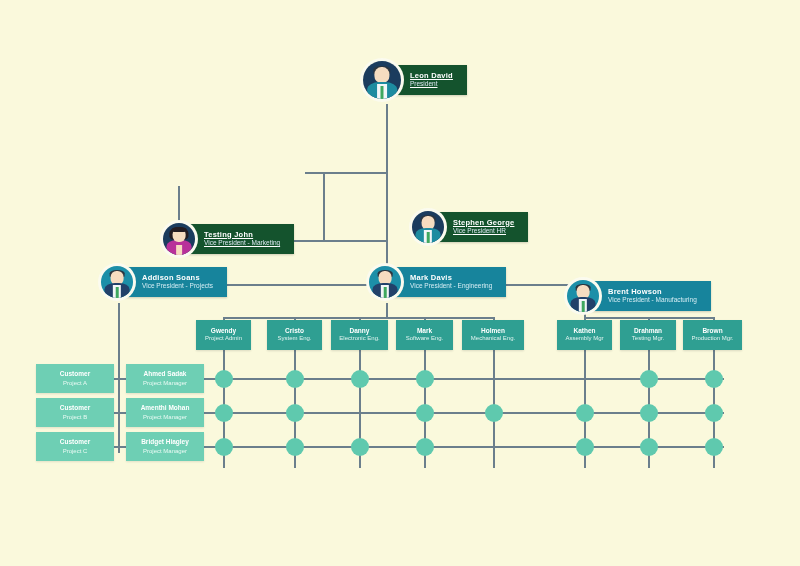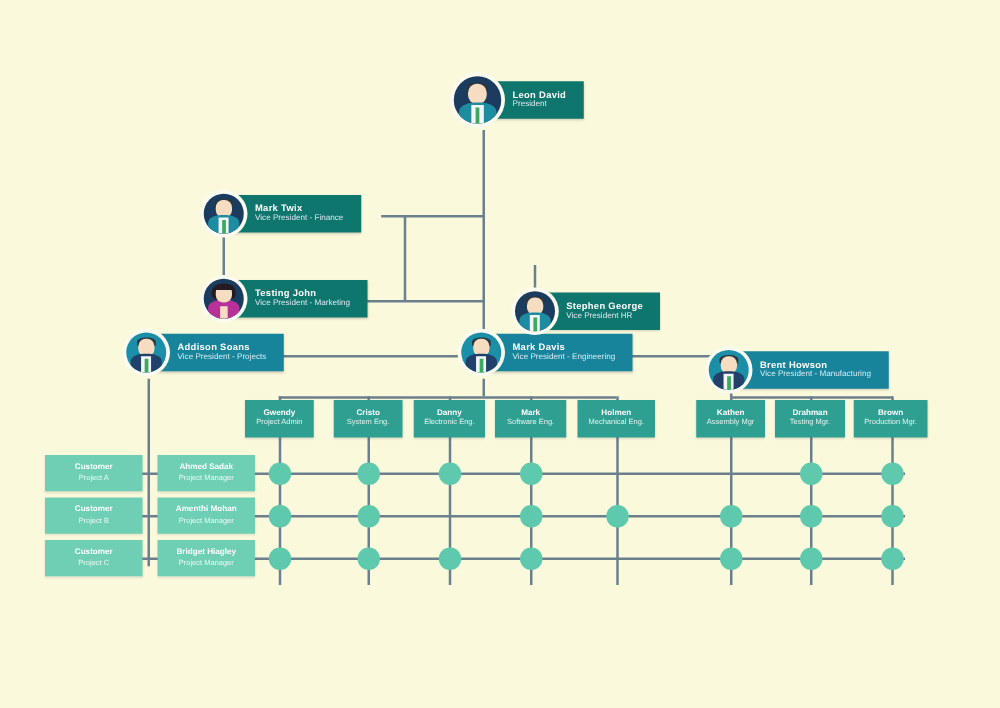--- a/index.html
+++ b/index.html
@@ -12,24 +12,25 @@
   #canvas{position:relative;width:800px;height:566px;background:#faf9dc;}
 
   
   .ln{position:absolute;background:#6b7f8c;}
   .ln.h{height:2px;}
   .ln.v{width:2px;}
 
   
   .exec{position:absolute;display:flex;align-items:center;}
   .exec .plate{
-    background:#0f766e;color:#ffffff;
+    background:#14532d;color:#ffffff;
     padding:6px 14px 7px 26px;
     margin-left:-20px;
     box-shadow:0 1px 2px rgba(0,0,0,.18);
+    text-decoration:underline;
   }
   .exec .plate .nm{font-size:7.5px;font-weight:bold;letter-spacing:.25px;line-height:1.25;white-space:nowrap;}
   .exec .plate .ti{font-size:6.5px;font-weight:normal;color:#dce8f2;line-height:1.3;white-space:nowrap;}
 
   
   .vp3{position:absolute;display:flex;align-items:center;}
   .vp3 .plate{
     background:#17849c;color:#ffffff;
     padding:6px 14px 7px 26px;
     margin-left:-20px;
@@ -140,55 +141,39 @@
           <div class="shirt"></div>
           <div class="tie"></div>
       </div>
     </div>
     <div class="plate">
       <div class="nm">Leon David</div>
       <div class="ti">President</div>
     </div>
   </div>
 
-  <div class="exec" style="left:160px;top:152px;">
-    <div class="av navy sm">
-      <div class="ring"></div>
-      <div class="disc">
-        <div class="hair"></div>
-          <div class="head"></div>
-        <div class="body"></div>
-          <div class="shirt"></div>
-          <div class="tie"></div>
-      </div>
-    </div>
-    <div class="plate">
-      <div class="nm">Mark Twix</div>
-      <div class="ti">Vice President - Finance</div>
-    </div>
-  </div>
 
   <div class="exec" style="left:160px;top:220px;">
     <div class="av navy female sm">
       <div class="ring"></div>
       <div class="disc">
         <div class="hair"></div>
           <div class="head"></div>
           <div class="hairfront"></div>
         <div class="body"></div>
           <div class="shirt"></div>
       </div>
     </div>
     <div class="plate">
       <div class="nm">Testing John</div>
       <div class="ti">Vice President - Marketing</div>
     </div>
   </div>
 
-  <div class="exec" style="left:409px;top:230px;">
+  <div class="exec" style="left:409px;top:208px;">
     <div class="av navy sm">
       <div class="ring"></div>
       <div class="disc">
         <div class="hair"></div>
           <div class="head"></div>
         <div class="body"></div>
           <div class="shirt"></div>
           <div class="tie"></div>
       </div>
     </div>

